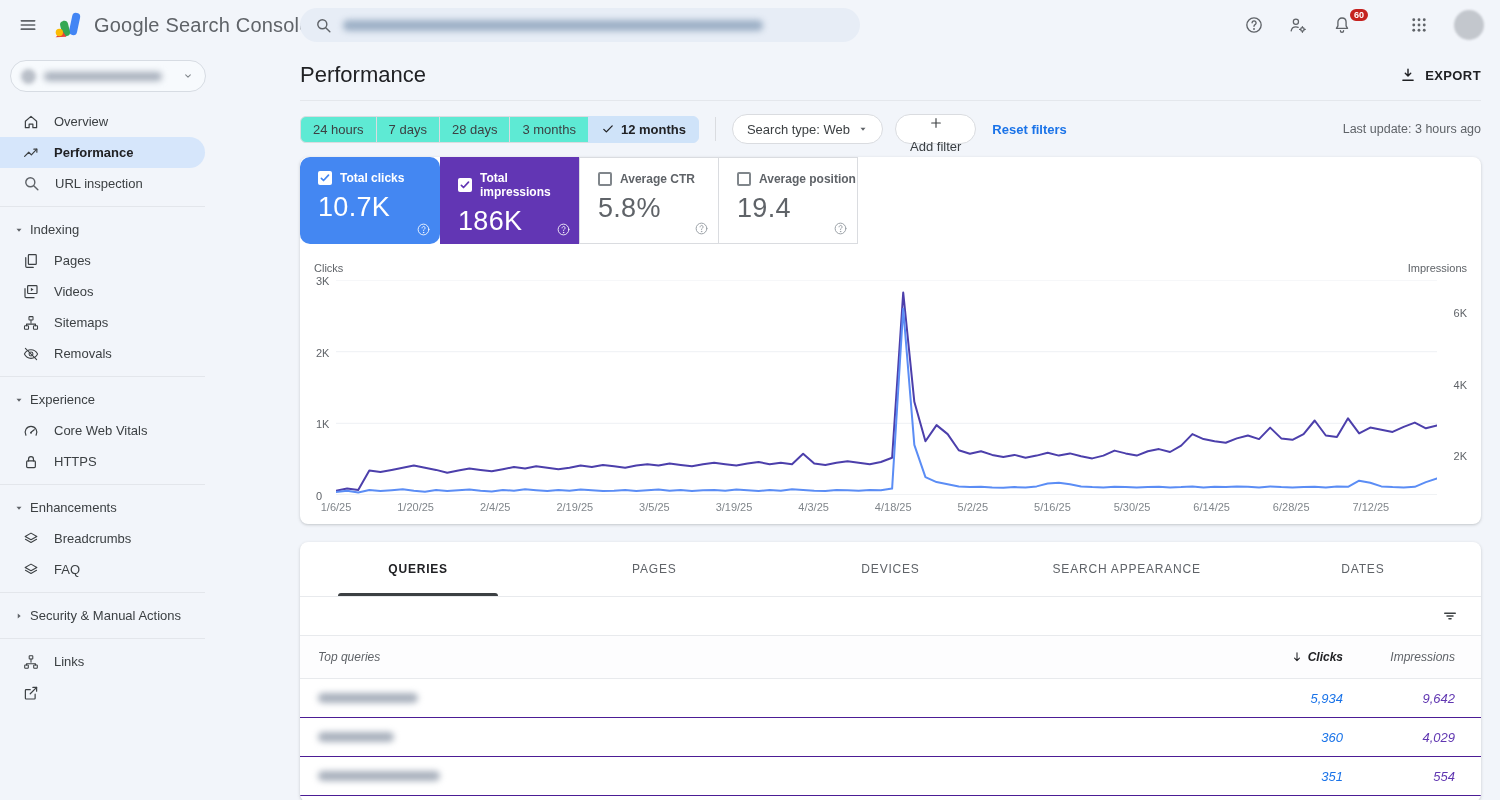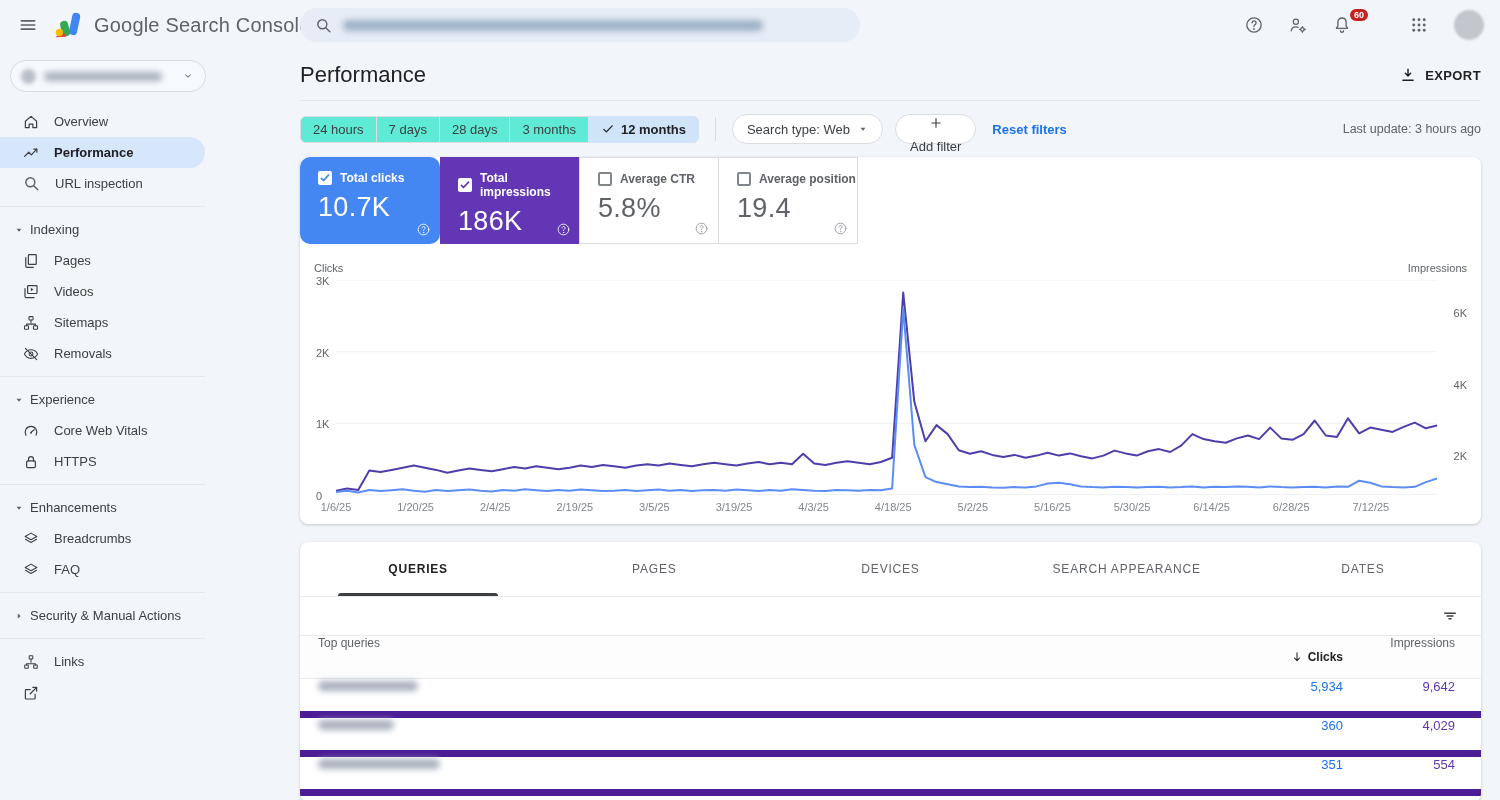--- a/index.html
+++ b/index.html
@@ -82,27 +82,27 @@
   .xlabels span { position:absolute; transform:translateX(-50%); font-size:11px; color:#80868b; white-space:nowrap; }
 
   
   .table-card { margin-top:18px; min-height:260px; overflow:hidden; }
   .tabs { display:flex; height:55px; border-bottom:1px solid #e8eaed; }
   .tab { flex:1; display:flex; align-items:center; justify-content:center; font-size:12px; letter-spacing:.8px; color:#5f6368; position:relative; cursor:pointer; }
   .tab.active { color:#202124; font-weight:bold; }
   .tab.active:after { content:""; position:absolute; bottom:0; left:50%; transform:translateX(-50%); width:160px; height:3px; background:#3c4043; border-radius:3px 3px 0 0; }
   .tbl-toolbar { height:39px; display:flex; align-items:center; justify-content:flex-end; padding-right:22px; border-bottom:1px solid #e8eaed; }
   .tbl-toolbar .icon { cursor:pointer; }
-  .thead, .trow { display:flex; padding:0 26px 0 18px; }
+  .thead, .trow { display:flex; align-items:center; padding:0 26px 0 18px;font-style:italic; }
   .thead { height:43px; font-size:12px; color:#5f6368; border-bottom:1px solid #e8eaed; background:#fdfdfe; }
   .th-q { flex:1; }
   .col-clicks { width:110px; text-align:right; display:flex; justify-content:flex-end; align-items:center; gap:4px; }
   .col-impr { width:112px; text-align:right; }
   .th-sorted { color:#202124; font-weight:bold; }
-  .trow { height:39px; border-bottom:7px solid #4c1d95; font-size:13px; background:#fff; }
+  .trow { height:39px; border-bottom:1px solid #4c1d95; font-size:13px; background:#fff; }
   .trow .q { flex:1; }
   .v-clicks { width:110px; text-align:right; color:#1a73e8; }
   .v-impr { width:112px; text-align:right; color:#6036b1; }
 </style>
 </head>
 <body>
 
 <header class="topbar">
   <button class="hamburger">
       <span class="icon">

